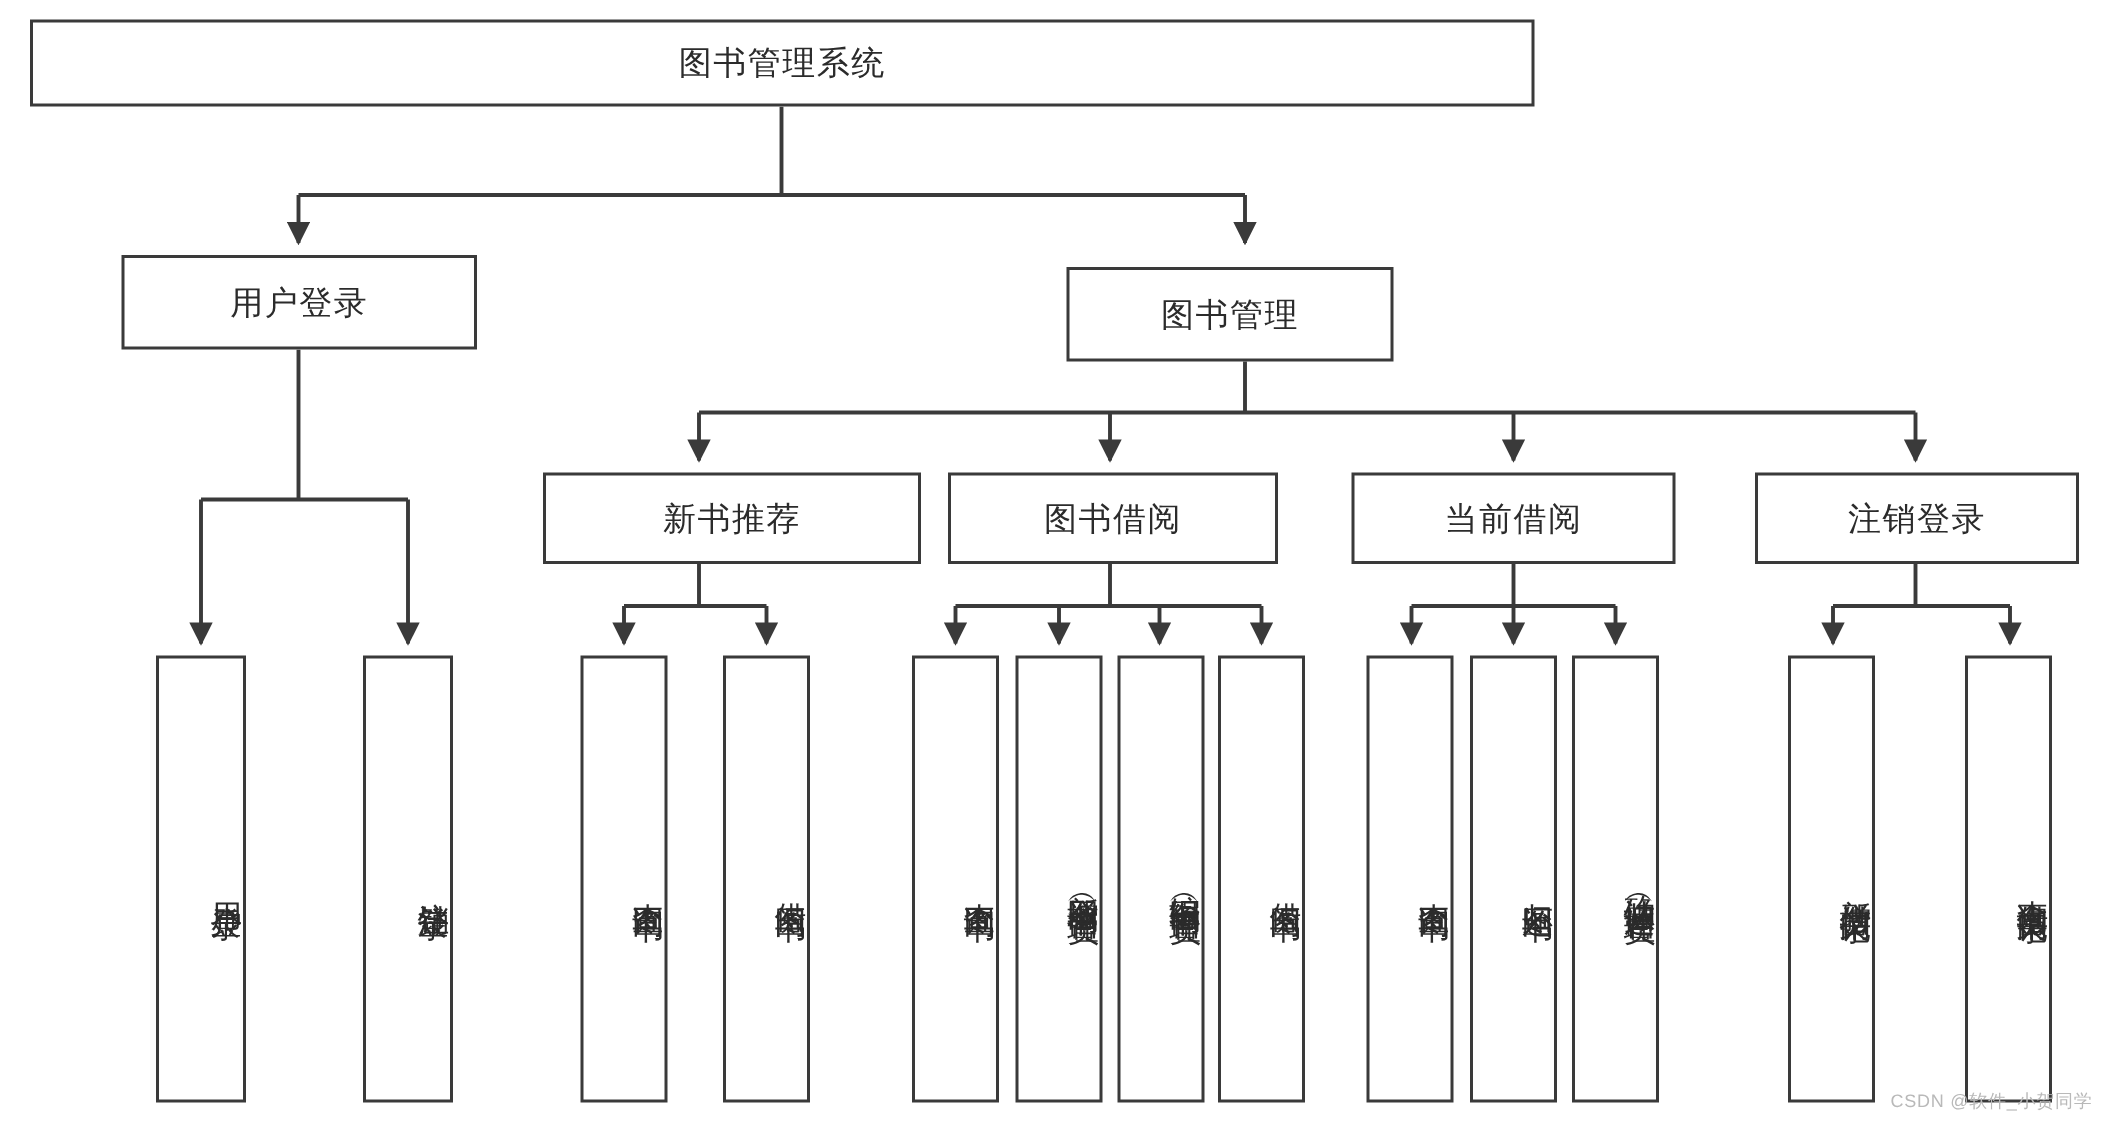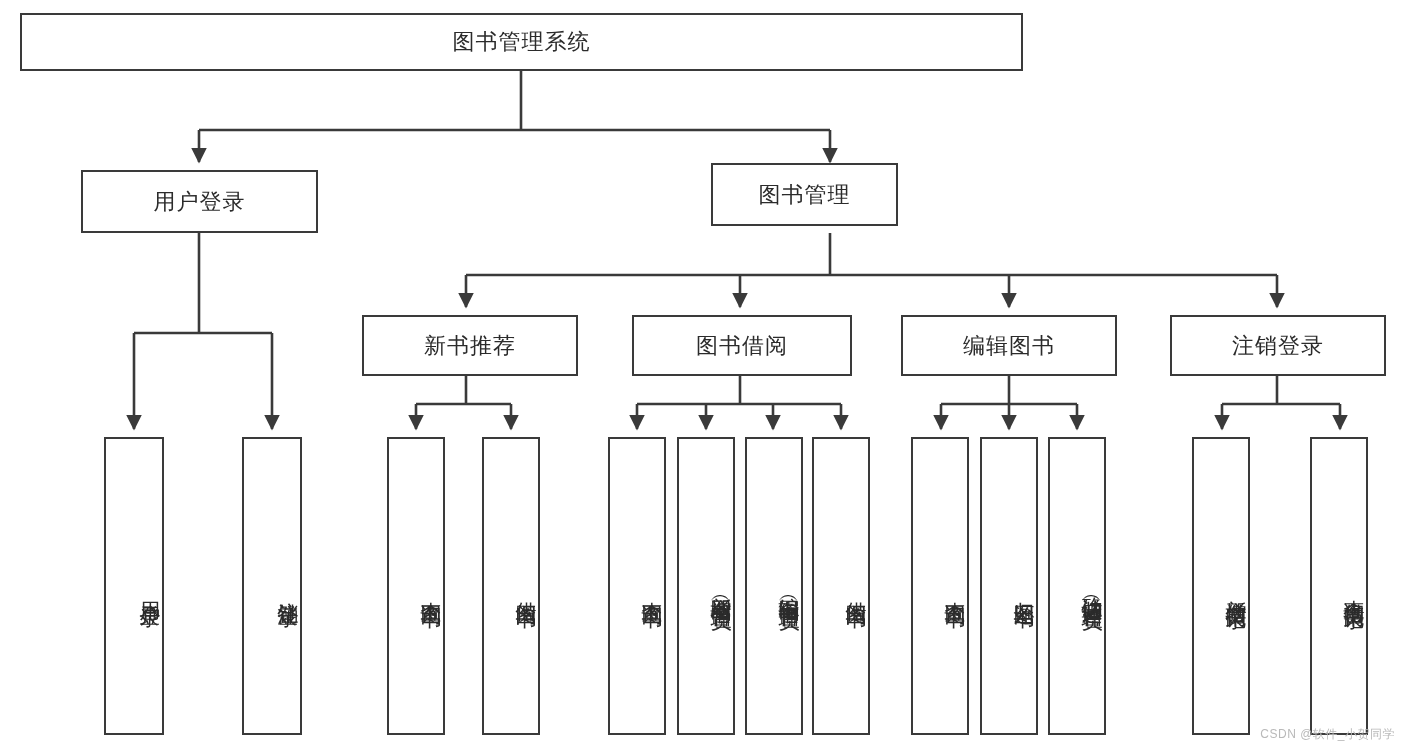--- a/index.html
+++ b/index.html
@@ -119,32 +119,32 @@
     </g>
   </svg>
 
   <div class="node horizontal" style="left:20px; top:13px; width:1003px; height:58px;">
     <span class="label">图书管理系统</span>
   </div>
 
   <div class="node horizontal" style="left:81px; top:170px; width:237px; height:63px;">
     <span class="label">用户登录</span>
   </div>
-  <div class="node horizontal" style="left:711px; top:163px; width:187px; height:63px;">
+  <div class="node horizontal" style="left:711px; top:178px; width:218px; height:63px;">
     <span class="label">图书管理</span>
   </div>
 
-  <div class="node horizontal" style="left:362px; top:315px; width:216px; height:61px;">
+  <div class="node horizontal" style="left:362px; top:315px; width:252px; height:61px;">
     <span class="label">新书推荐</span>
   </div>
   <div class="node horizontal" style="left:632px; top:315px; width:220px; height:61px;">
     <span class="label">图书借阅</span>
   </div>
   <div class="node horizontal" style="left:901px; top:315px; width:216px; height:61px;">
-    <span class="label">编辑图书</span>
+    <span class="label">当前借阅</span>
   </div>
   <div class="node horizontal" style="left:1170px; top:315px; width:216px; height:61px;">
     <span class="label">注销登录</span>
   </div>
 
   <div class="node vertical" style="left:104px; top:437px; width:60px; height:298px;">
     <span class="label">用户登录</span>
   </div>
   <div class="node vertical" style="left:242px; top:437px; width:60px; height:298px;">
     <span class="label">注销登录</span>

